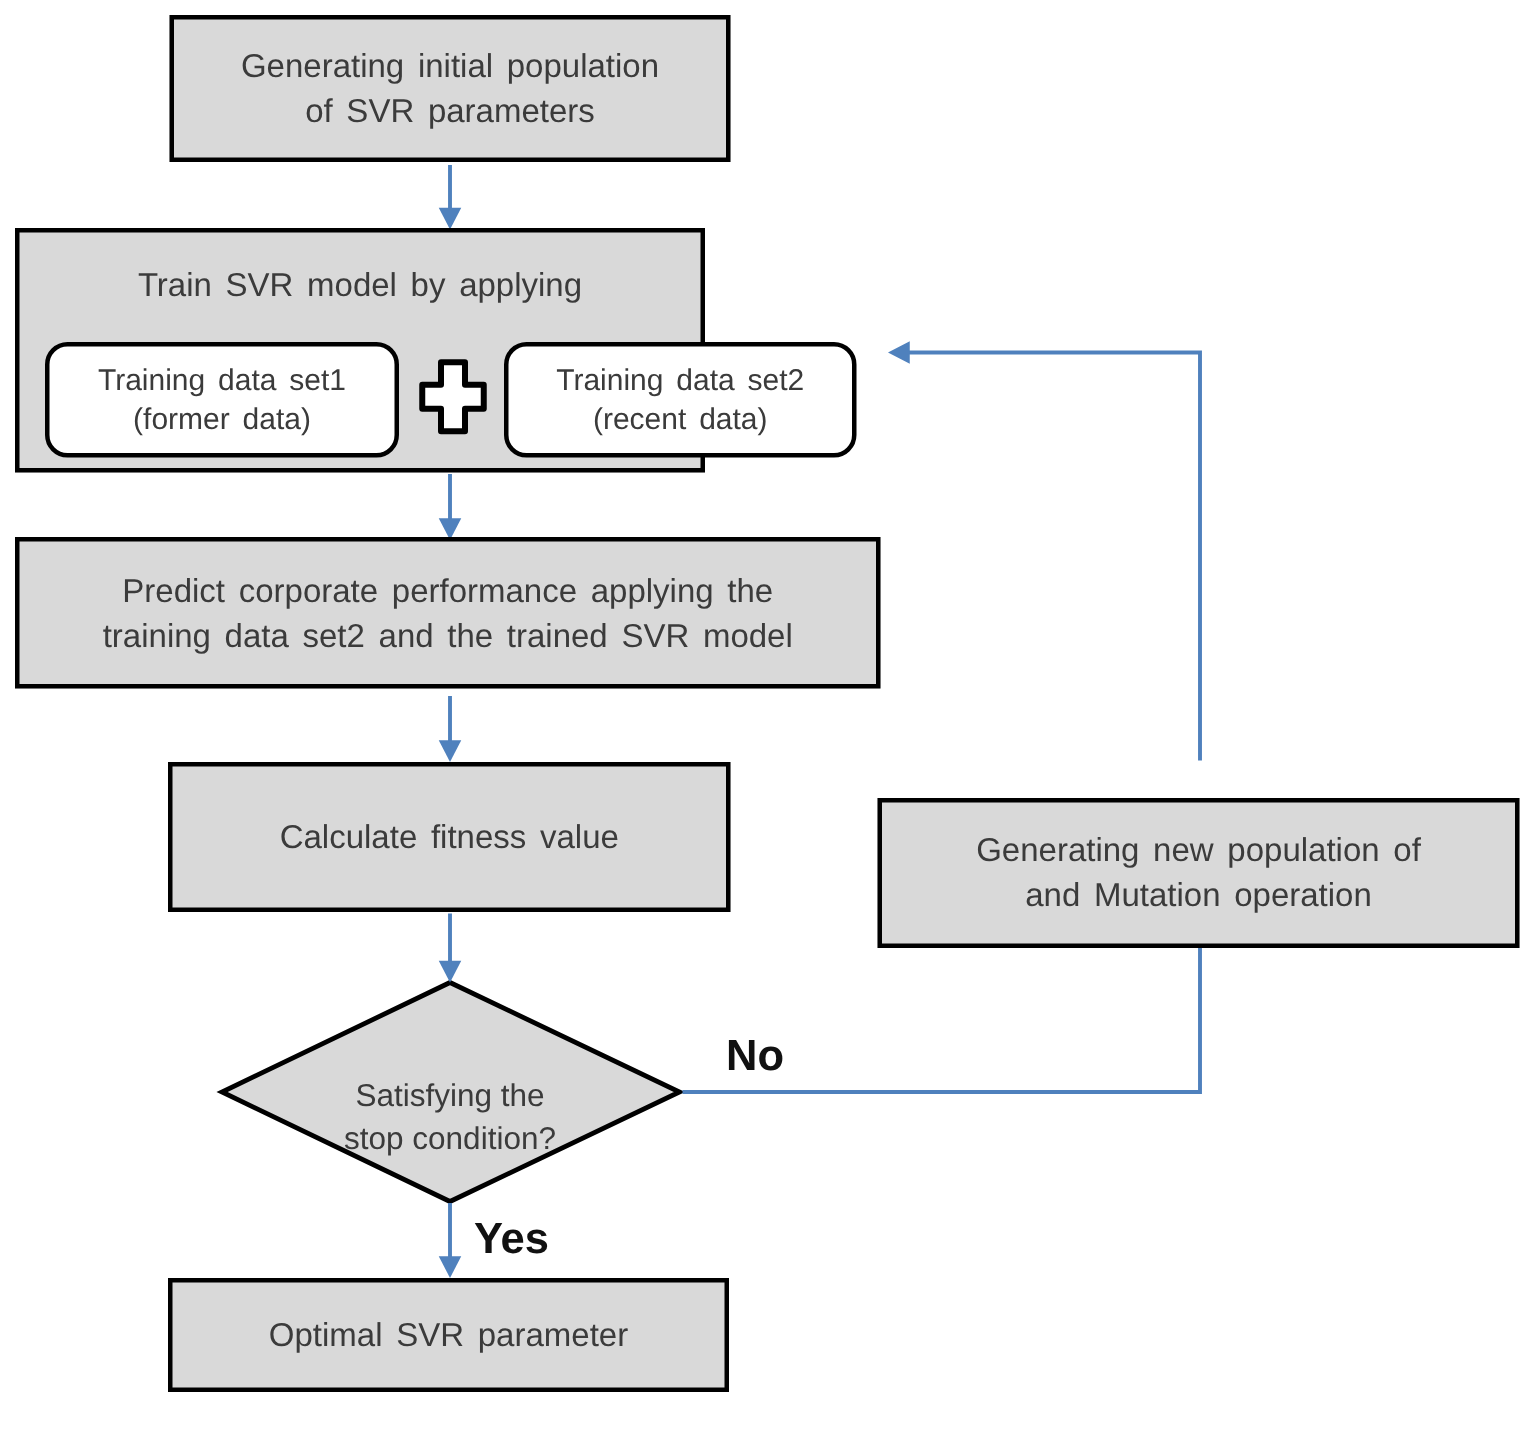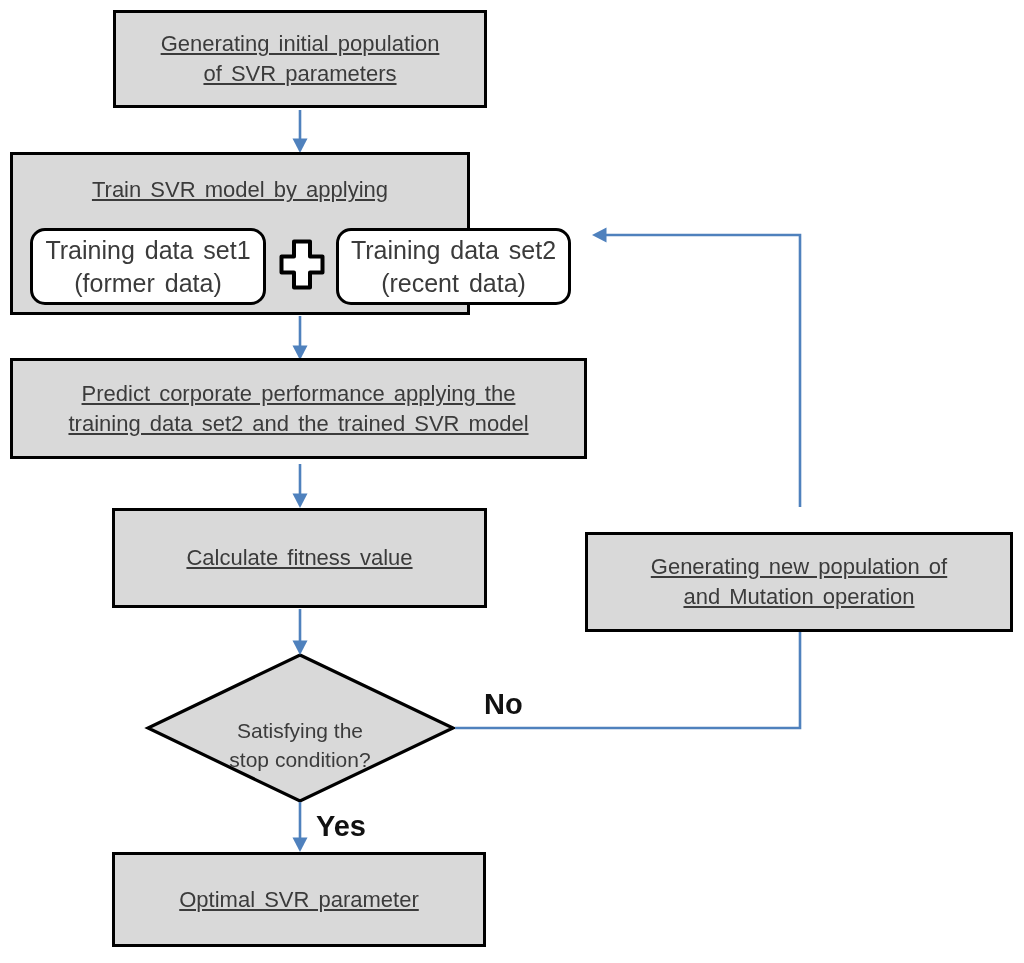--- a/index.html
+++ b/index.html
@@ -54,46 +54,45 @@
     border: 3px solid var(--box-border);
     color: var(--text);
     display: flex;
     flex-direction: column;
     align-items: center;
     justify-content: center;
     text-align: center;
     font-size: 22px;
     line-height: 1.35;
     word-spacing: 3px;
-    text-decoration: underline;
   }
   .node-init     { left: 113px; top: 10px;  width: 374px; height: 98px; }
   .node-train    { left: 10px;  top: 152px; width: 460px; height: 163px; justify-content: flex-start; }
   .node-predict  { left: 10px;  top: 358px; width: 577px; height: 101px; }
   .node-fitness  { left: 112px; top: 508px; width: 375px; height: 100px; }
   .node-newpop   { left: 585px; top: 532px; width: 428px; height: 100px; }
-  .node-optimal  { left: 112px; top: 852px; width: 374px; height: 95px; }
+  .node-optimal  { left: 112px; top: 852px; width: 374px; height: 76px; }
 
   .train-title {
     margin-top: 20px;
     font-size: 22px;
     color: var(--text);
   }
   .subbox {
     position: absolute;
     background: var(--subbox-fill);
     border: 3px solid var(--box-border);
     border-radius: 15px;
     color: var(--text);
     display: flex;
     flex-direction: column;
     align-items: center;
     justify-content: center;
     text-align: center;
-    font-size: 25px;
+    font-size: 20px;
     line-height: 1.3;
   }
   .subbox-set1 { left: 17px;  top: 73px; width: 236px; height: 77px; }
   .subbox-set2 { left: 323px; top: 73px; width: 235px; height: 77px; }
   .plus-icon {
     position: absolute;
     left: 266px; top: 84px;
     width: 46px; height: 51px;
   }
   .diamond-text {

